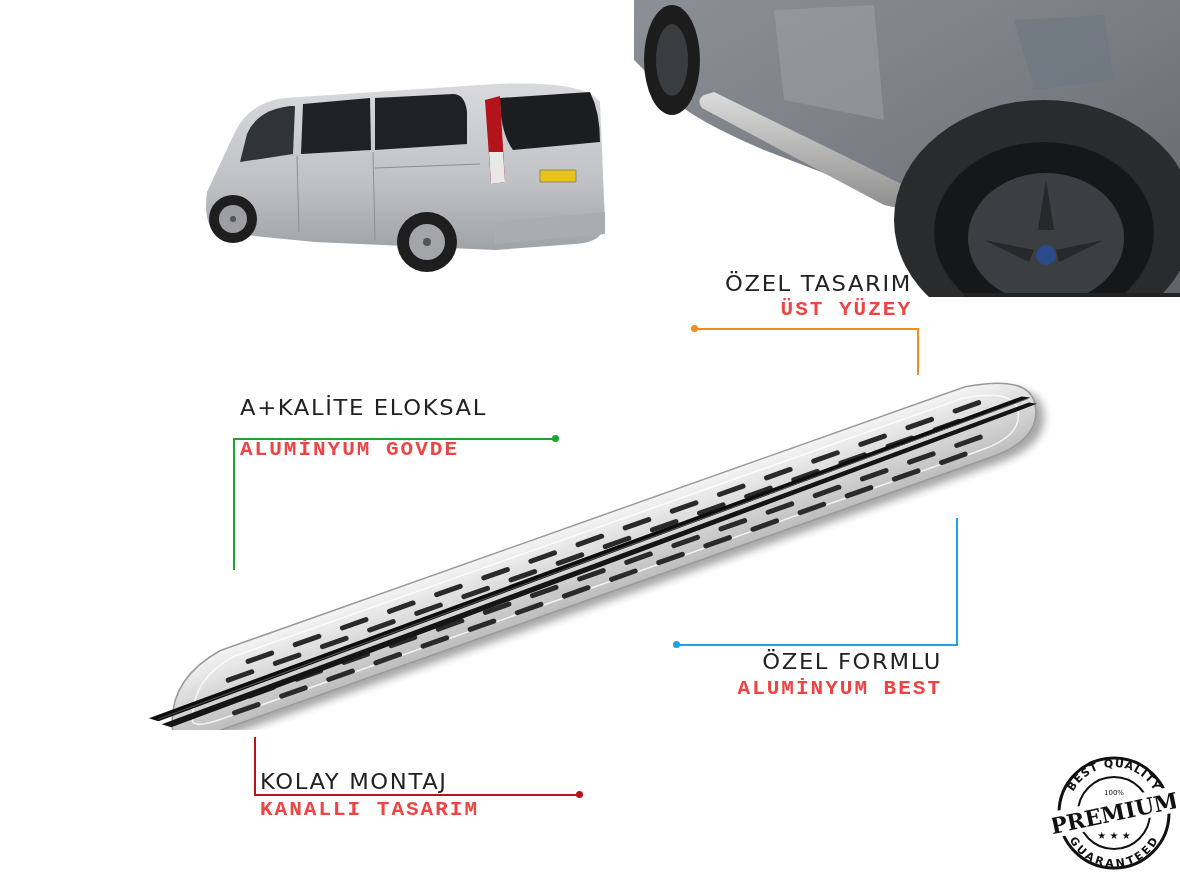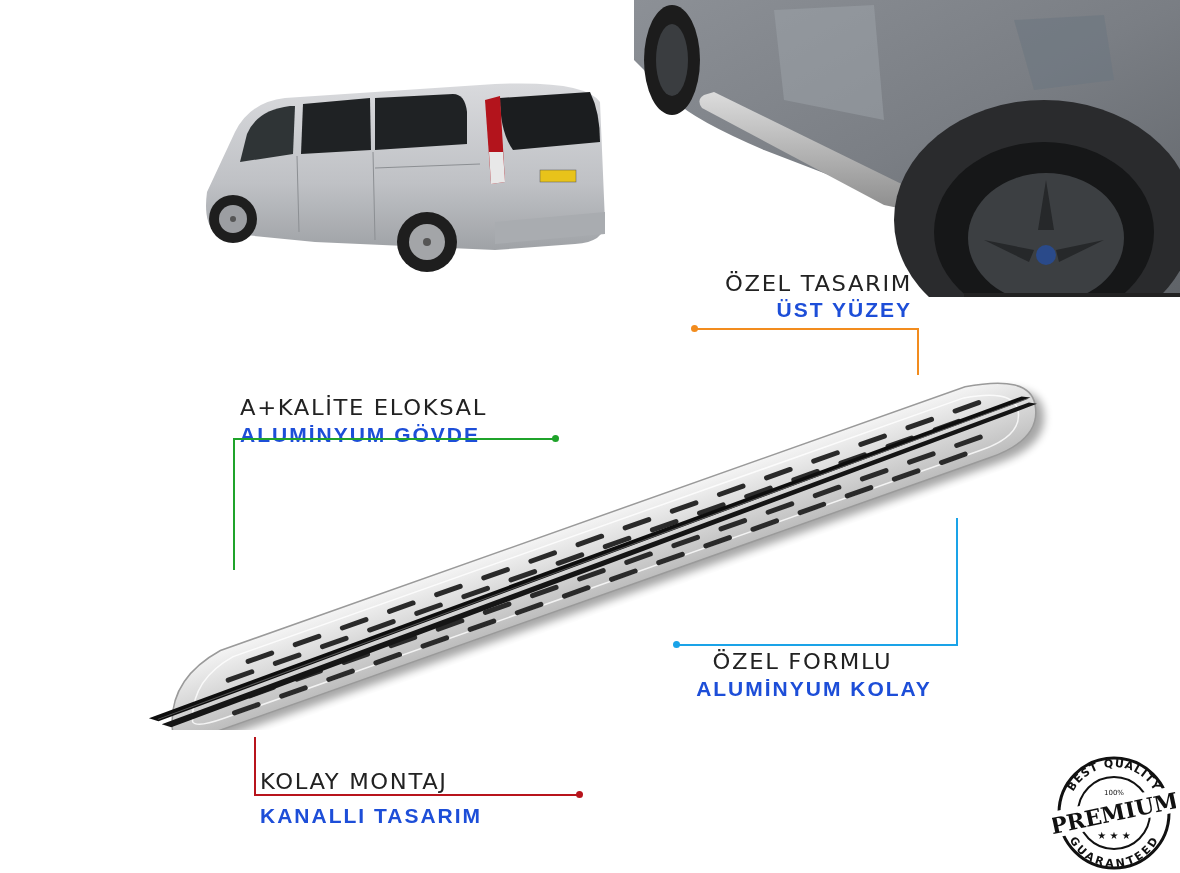--- a/index.html
+++ b/index.html
@@ -16,25 +16,25 @@
     .label-line1 {
       font-family: "DejaVu Sans", sans-serif;
       font-weight: normal;
       font-size: 21px;
       letter-spacing: 1.5px;
       color: #222222;
       white-space: nowrap;
       transform: scaleX(1.08);
     }
     .label-line2 {
-      font-family: Liberation Sans, sans-serif;
+      font-family: Liberation Mono, monospace;
       font-weight: bold;
       font-size: 21px;
       letter-spacing: 2px;
-      color: #1d4ed8;
+      color: #ef4444;
       white-space: nowrap;
     }
     .right { text-align: right; }
     .lbl { position: absolute; }
 
     
     .line { position: absolute; }
     .dot { position: absolute; width: 7px; height: 7px; border-radius: 50%; }
 
     .badge { left: 1052px; top: 755px; width: 124px; height: 115px; }
@@ -167,40 +167,40 @@
 <div class="lbl right" style="left:690px; top:272px; width:222px;">
   <div class="label-line1" style="transform-origin:right;">ÖZEL TASARIM</div>
   <div class="label-line2" style="margin-top:2px;">ÜST YÜZEY</div>
 </div>
 <div class="line" style="left:694px; top:328px; width:225px; height:2px; background:#f28c1e;"></div>
 <div class="line" style="left:917px; top:328px; width:2px; height:47px; background:#f28c1e;"></div>
 <div class="dot" style="left:691px; top:325px; background:#f28c1e;"></div>
 
 <div class="lbl" style="left:240px; top:396px;">
   <div class="label-line1" style="transform-origin:left;">A+KALİTE ELOKSAL</div>
-  <div class="label-line2" style="margin-top:3px;">ALUMİNYUM GÖVDE</div>
+  <div class="label-line2" style="margin-top:18px;">ALUMİNYUM GÖVDE</div>
 </div>
 <div class="line" style="left:233px; top:438px; width:322px; height:2px; background:#1fa32a;"></div>
 <div class="line" style="left:233px; top:438px; width:2px; height:132px; background:#1fa32a;"></div>
 <div class="dot" style="left:552px; top:435px; background:#1fa32a;"></div>
 
-<div class="lbl right" style="left:670px; top:650px; width:288px;text-align:center;">
+<div class="lbl right" style="left:654px; top:650px; width:288px;">
   <div class="label-line1" style="transform-origin:right;">ÖZEL FORMLU</div>
-  <div class="label-line2" style="margin-top:3px;">ALUMİNYUM KOLAY</div>
+  <div class="label-line2" style="margin-top:3px;">ALUMİNYUM BEST</div>
 </div>
 <div class="line" style="left:956px; top:518px; width:2px; height:128px; background:#1aa3e8;"></div>
 <div class="line" style="left:676px; top:644px; width:282px; height:2px; background:#1aa3e8;"></div>
 <div class="dot" style="left:673px; top:641px; background:#1aa3e8;"></div>
 
 <div class="line" style="left:254px; top:737px; width:2px; height:59px; background:#b8141c;"></div>
 <div class="line" style="left:254px; top:794px; width:325px; height:2px; background:#b8141c;"></div>
 <div class="dot" style="left:576px; top:791px; background:#b8141c;"></div>
 <div class="lbl" style="left:260px; top:770px;">
   <div class="label-line1" style="transform-origin:left;">KOLAY MONTAJ</div>
-  <div class="label-line2" style="margin-top:10px;">KANALLI TASARIM</div>
+  <div class="label-line2" style="margin-top:4px;">KANALLI TASARIM</div>
 </div>
 
 <div class="abs badge">
   <svg width="124" height="115" viewBox="0 0 124 115">
     <defs>
       <path id="arcTop" d="M16 58 A46 46 0 0 1 108 58"></path>
       <path id="arcBottom" d="M20 62 A42 42 0 0 0 104 62"></path>
     </defs>
     <circle cx="62" cy="58" r="55" fill="none" stroke="#111" stroke-width="3"></circle>
     <circle cx="62" cy="58" r="36" fill="none" stroke="#111" stroke-width="2"></circle>

